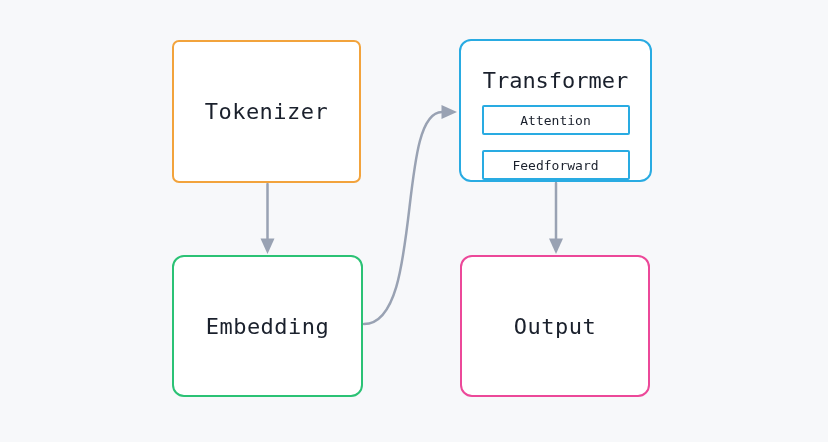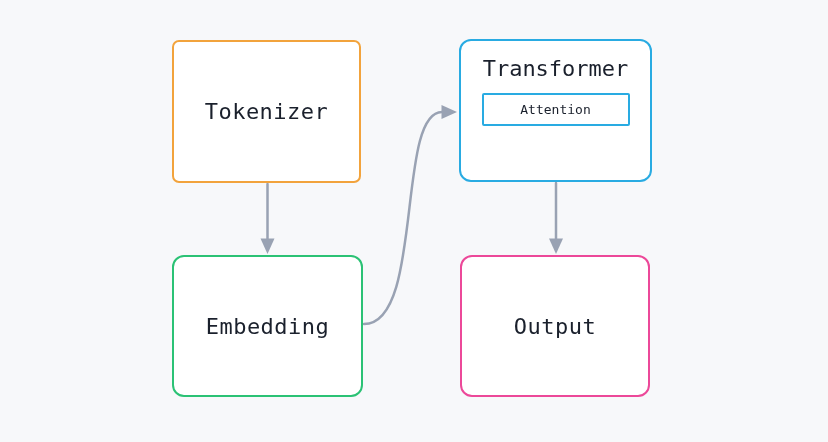--- a/index.html
+++ b/index.html
@@ -47,21 +47,21 @@
 
   .node-tokenizer   { left: 172px; top: 40px;  width: 189px; height: 143px; }
   .node-embedding   { left: 172px; top: 255px; width: 191px; height: 142px; }
   .node-output      { left: 460px; top: 255px; width: 190px; height: 142px; }
 
   .node-transformer {
     left: 459px; top: 39px; width: 193px; height: 143px;
     flex-direction: column;
     align-items: center;
     justify-content: flex-start;
-    padding-top: 12px;
+    padding-top: 24px;
   }
 
   .node-title {
     font-size: 22px;
     font-weight: 500;
     line-height: 32px;
     white-space: nowrap;
   }
 
   .sub-node {
@@ -105,20 +105,23 @@
     <span class="node-label">Tokenizer</span>
   </div>
 
   <div class="node node-transformer" style="border-color: rgb(41, 171, 226);">
     <span class="node-title">Transformer</span>
 
     <div class="sub-node sub-node-attention" style="border-color: rgb(41, 171, 226);">
       <span class="sub-node-label">Attention</span>
     </div>
 
+    <div class="sub-node sub-node-feedforward" style="border-color: rgb(41, 171, 226);">
+      <span class="sub-node-label">Feedforward</span>
+    </div>
   </div>
 
   <div class="node node-embedding" style="border-color: rgb(43, 194, 117);">
     <span class="node-label">Embedding</span>
   </div>
 
   <div class="node node-output" style="border-color: rgb(236, 72, 153);">
     <span class="node-label">Output</span>
   </div>
 

